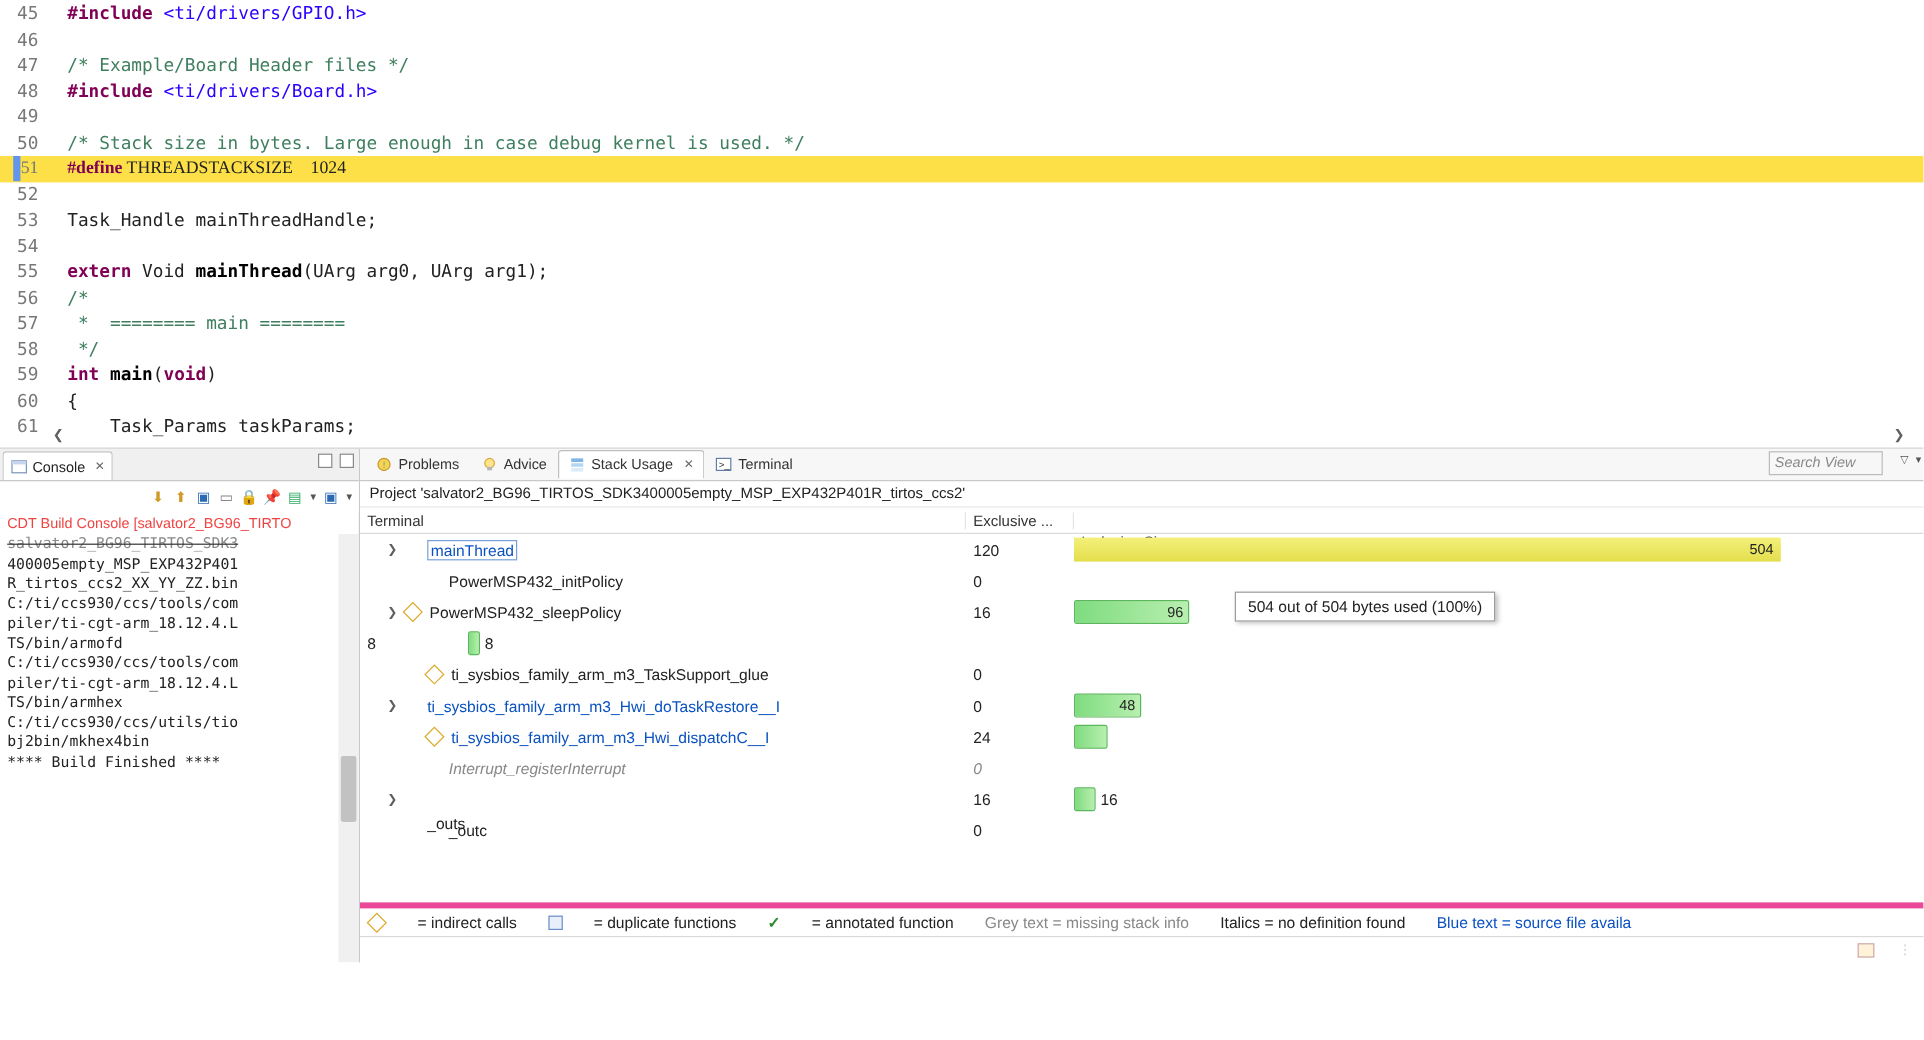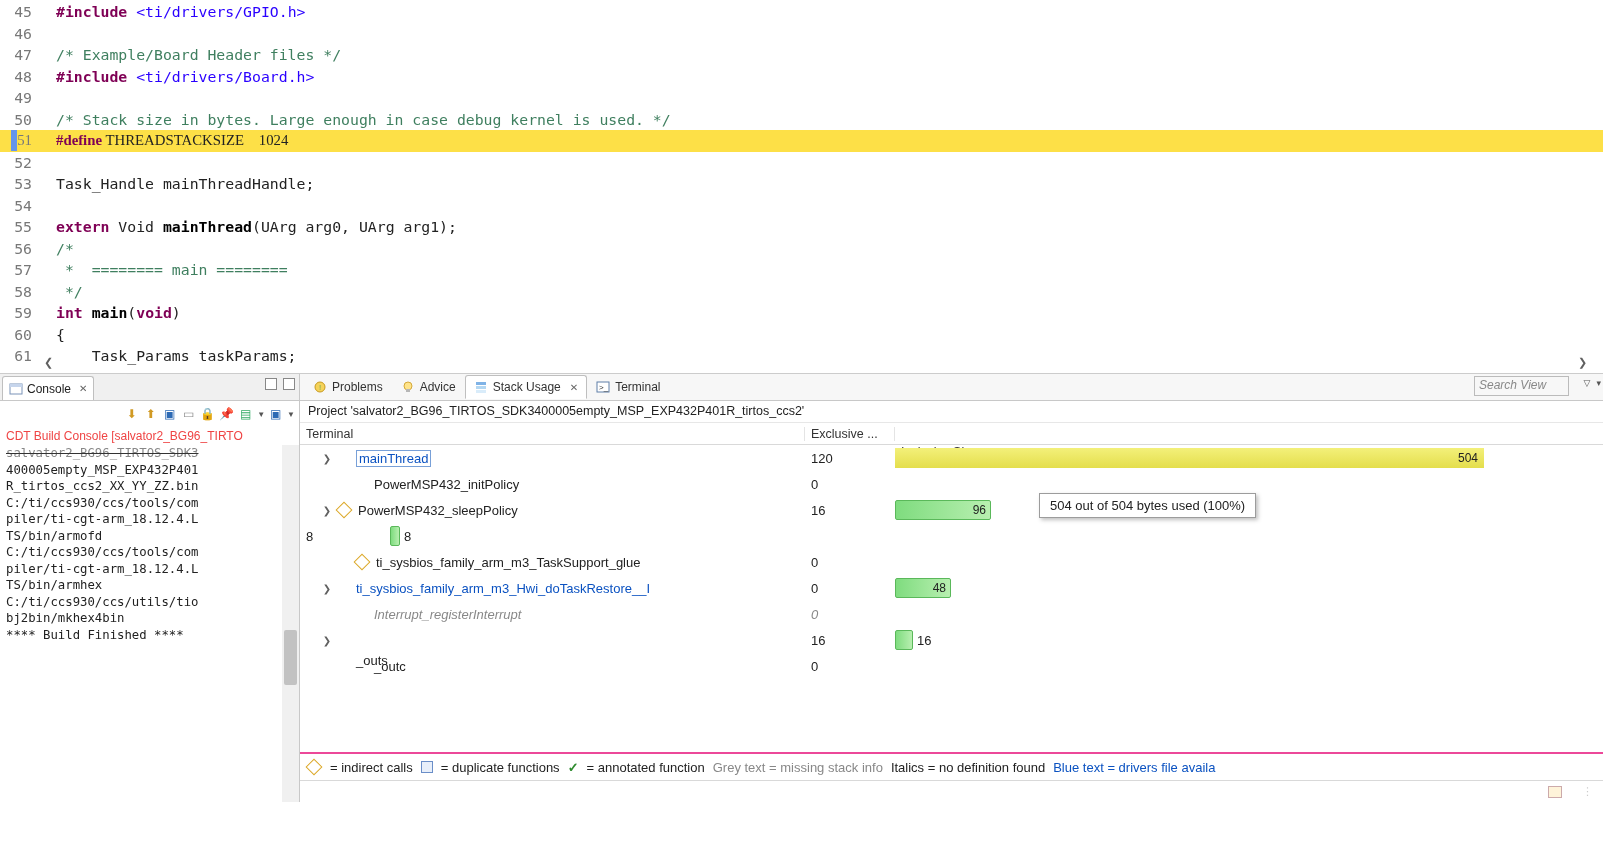--- a/index.html
+++ b/index.html
@@ -52,22 +52,22 @@
   .expander { width:14px; text-align:center; color:#606060; font-size:10px;}
   .diamond { width:12px; height:12px; transform:rotate(45deg); background:#fff; border:1px solid #dca828; display:inline-block; margin:0 2px; position:relative;}
   .diamond::after { content:""; position:absolute; inset:0; transform:rotate(-45deg); font-size:8px; text-align:center;}
   .link { color:#0b52c1; }
   .boxed { border:1px solid #78a0d8; padding: 0 2px;}
   .italic { font-style:italic; color:#888;}
   .bar { height:20px; display:flex; align-items:center; font-size:12px; color:#222; }
   .bar.yellow { background: linear-gradient(#f3f07a,#e4de4c); justify-content:flex-end; padding-right:6px;}
   .bar.green { background: linear-gradient(to right,#7fdc7f,#b8efb0); border:1px solid #5ab85a; border-radius:2px; padding:0 4px; justify-content:flex-end;}
   .bar.green.left { justify-content:flex-start; padding-left:2px;}
-  .tooltip-box { position:absolute; left:144px; top:-4px; background:#fff; border:1px solid #9c9c9c; box-shadow: 2px 2px 4px rgba(0,0,0,0.25); padding:4px 10px; font-size:13px; white-space:nowrap; z-index:5;}
-  .legend { height:28px; border-top:2px solid #ec4899; display:flex; align-items:center; gap:8px; padding:0 6px; font-size:13px; white-space:nowrap; overflow:hidden;}
+  .tooltip-box { position:absolute; left:134px; top:-4px; background:#fff; border:1px solid #9c9c9c; box-shadow: 2px 2px 4px rgba(0,0,0,0.25); padding:4px 10px; font-size:13px; white-space:nowrap; z-index:5;}
+  .legend { height:28px; border-top:5px solid #ec4899; display:flex; align-items:center; gap:26px; padding:0 6px; font-size:13px; white-space:nowrap; overflow:hidden;}
   .legend .grey { color:#888;}
   .legend .ital { }
   .legend .blue { color:#0b52c1;}
   .check { color: #2e8b2e; font-weight:bold;}
   .dup-ico { width:12px; height:12px; border:1px solid #6a8ec8; background:#e8effa; display:inline-block;}
   .status-extra { height:22px; border-top:1px solid #d9d9d9; display:flex; justify-content:flex-end; align-items:center; padding-right:10px; gap:20px; font-size:11px; color:#888;}
   .status-extra .mini { width:14px; height:12px; border:1px solid #caa; background:#fef3d9;}
   .dd { font-size:8px; color:#555; margin-left:1px;}
   svg.ico14 { width:14px; height:14px; }
 </style>
@@ -225,20 +225,32 @@
           </div>
           <div class="cell-excl">0</div>
           <div class="cell-incl">
             <div class="bar green" style="width: 56px;">48</div>
           </div>
         </div>
         <div class="trow">
           <div class="cell-func">
             <span style="display: inline-block; width: 32px;"></span>
             <span class="expander"></span>
+            <span class="diamond"></span>
+            <span class="link" style="margin-left: 4px;">ti_sysbios_family_arm_m3_Hwi_dispatchC__I</span>
+          </div>
+          <div class="cell-excl">24</div>
+          <div class="cell-incl">
+            <div class="bar green left" style="width: 28px;"></div>
+          </div>
+        </div>
+        <div class="trow">
+          <div class="cell-func">
+            <span style="display: inline-block; width: 32px;"></span>
+            <span class="expander"></span>
             <span style="width: 14px; display: inline-block;"></span>
             <span class="italic" style="margin-left: 4px;">Interrupt_registerInterrupt</span>
           </div>
           <div class="cell-excl italic">0</div>
           <div class="cell-incl"></div>
         </div>
         <div class="trow">
           <div class="cell-func">
             <span style="display: inline-block; width: 14px;"></span>
             <span class="expander">❯</span>
@@ -264,20 +276,20 @@
       </div>
     <div class="legend">
       <span class="diamond"></span>
       <span>= indirect calls</span>
       <span class="dup-ico"></span>
       <span>= duplicate functions</span>
       <span class="check">✓</span>
       <span>= annotated function</span>
       <span class="grey">Grey text = missing stack info</span>
       <span class="ital">Italics = no definition found</span>
-      <span class="blue">Blue text = drivers file availa</span>
+      <span class="blue">Blue text = source file availa</span>
     </div>
     <div class="status-extra">
       <span class="mini"></span>
       <span style="color:#ccc">⋮</span>
     </div>
   </div>
 </div>
 
 </body></html>

